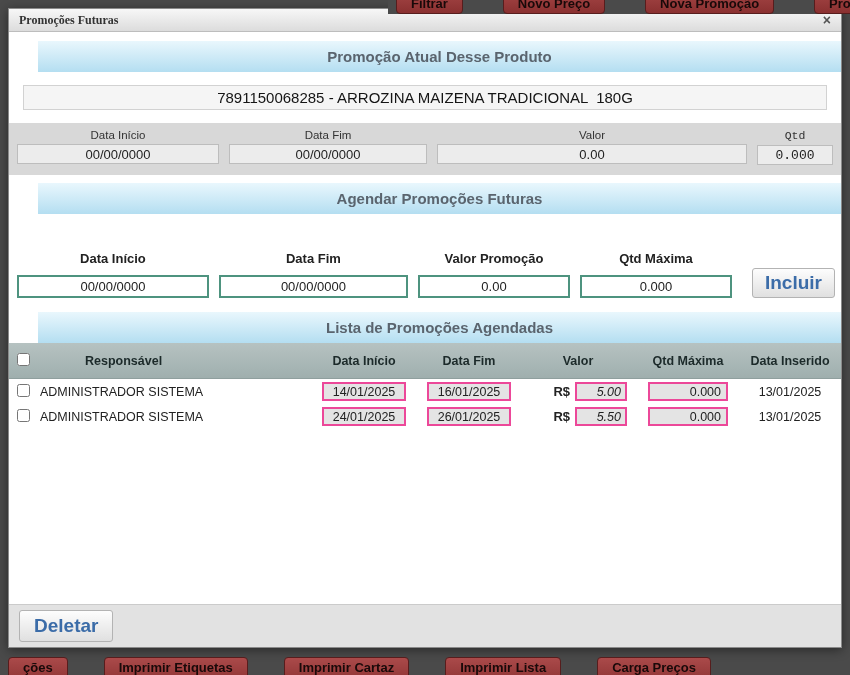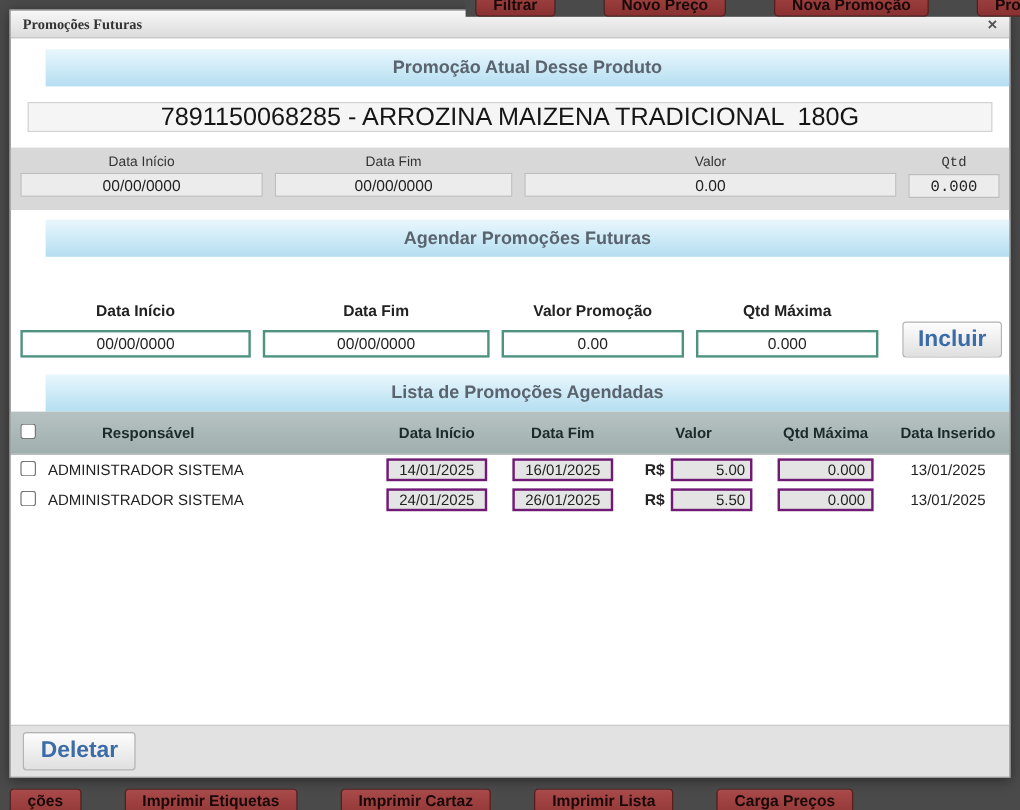--- a/index.html
+++ b/index.html
@@ -66,21 +66,21 @@
     display: flex; align-items: center; justify-content: center;
     font-size: 15px; font-weight: bold; color: #5a646e; margin-left: 29px;
   }
   .band-top { margin-top: 9px; }
   .band-mid { margin-top: 8px; }
 
   .product {
     margin: 13px 14px 0 14px; height: 25px; flex: 0 0 25px;
     background: #f5f5f5; border: 1px solid #d2d2d2;
     display: flex; align-items: center; justify-content: center;
-    font-size: 21px; color: #151515; white-space: pre;
+    font-size: 15px; color: #151515; white-space: pre;
   }
 
   
   .cur-strip {
     margin-top: 13px; background: #d8d8d8;
     padding: 6px 8px 10px 8px;
     display: flex; gap: 10px;
   }
   .cur-col { display: flex; flex-direction: column; align-items: center; gap: 3px; }
   .cur-col.c1 { width: 202px; } .cur-col.c2 { width: 198px; }
@@ -129,27 +129,27 @@
     border-bottom: 1px solid #8f9f9e;
     font-weight: bold; font-size: 12.5px; color: #1c2a2a;
   }
   .hc { text-align: center; }
   .hc.resp { text-align: left; padding-left: 48px; }
   .cb { margin-left: 8px; width: 13px; height: 13px; }
   .trow { height: 25px; background: #fff; font-size: 12.5px; color: #222; }
   .cell-name { text-align: left; padding-left: 3px; white-space: nowrap; overflow: hidden; }
   .cell-box {
     width: 84px; height: 19px; margin: 0 auto;
-    background: #e4e4e4; border: 2px solid #701a75;
+    background: #e4e4e4; border: 2px solid #ec4899;
     display: flex; align-items: center; justify-content: center;
     font-size: 12.5px; color: #222;
   }
   .cell-valor { display: flex; align-items: center; justify-content: flex-end; gap: 5px; padding-right: 10px; }
   .rs { font-weight: bold; font-size: 13px; }
-  .cell-box.num { width: 68px; margin: 0; justify-content: flex-end; padding-right: 4px; }
+  .cell-box.num { width: 52px; margin: 0; justify-content: flex-end; padding-right: 4px; font-style: italic; }
   .cell-box.qtd { width: 80px; justify-content: flex-end; padding-right: 5px; }
   .cell-center { text-align: center; }
 
   .filler { flex: 1; background: #fff; }
 
   .footer {
     height: 43px; flex: 0 0 43px;
     background: #e2e2e2; border-top: 1px solid #cbcbcb;
     display: flex; align-items: center; padding: 0 10px;
   }

